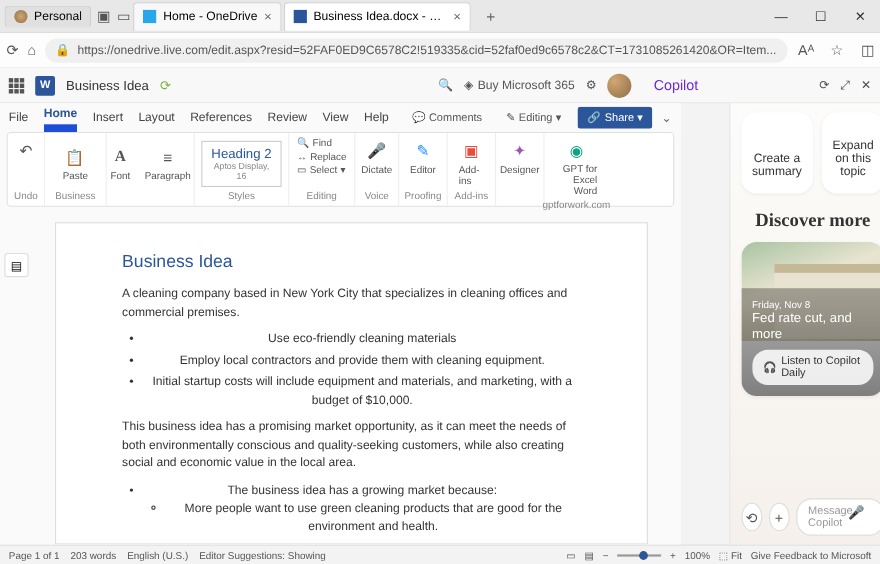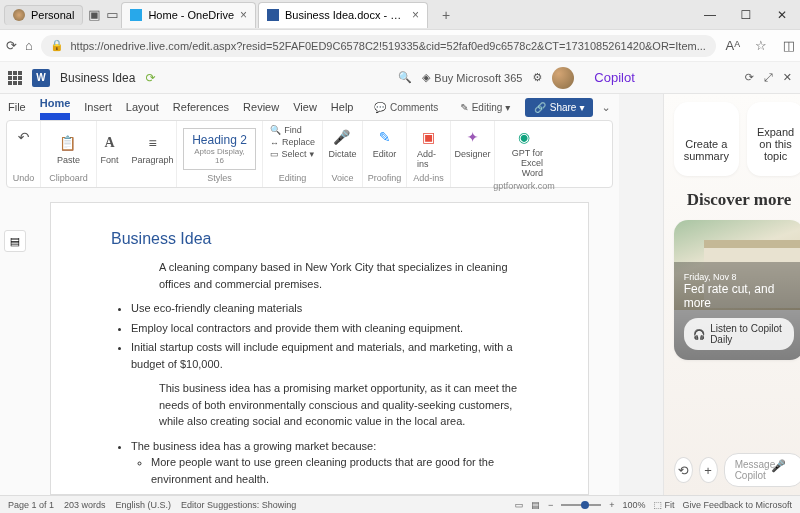--- a/index.html
+++ b/index.html
@@ -63,23 +63,23 @@
 .editing-list div { display: flex; align-items: center; gap: 3px; }
 
 
 .side-toolbar { position: absolute; left: 4px; top: 230px; width: 22px; height: 22px; background: #fff; border: 1px solid #ddd; border-radius: 3px; display: flex; align-items: center; justify-content: center; font-size: 11px; }
 
 
 .doc-container { flex: 1; overflow: hidden; padding: 10px 30px 0 50px; }
 .doc-page { background: #fff; border: 1px solid #ddd; padding: 24px 60px; height: 100%; overflow: hidden; font-size: 11px; color: #333; line-height: 1.5; }
 .doc-h1 { color: #2b579a; font-size: 16px; font-weight: 400; margin-bottom: 8px; }
 .doc-h2 { color: #2b579a; font-size: 13px; font-weight: 400; margin: 12px 0 6px; }
-.doc-p { margin-bottom: 8px; margin-left: 48px; }
+.doc-p { margin-bottom: 8px; }
 .doc-ul { margin-left: 20px; margin-bottom: 8px; }
-.doc-ul li { margin-bottom: 3px; }
+.doc-ul li { margin-bottom: 3px; text-align: center; }
 .doc-ol-nested { list-style-type: circle; margin-left: 20px; }
 
 
 .statusbar { height: 18px; background: #f3f3f3; border-top: 1px solid #ddd; display: flex; align-items: center; padding: 0 8px; font-size: 9px; color: #555; gap: 10px; }
 .statusbar .right { margin-left: auto; display: flex; gap: 8px; align-items: center; }
 .zoom-slider { width: 40px; height: 2px; background: #999; position: relative; }
 .zoom-slider::after { content: ''; position: absolute; left: 50%; top: -3px; width: 8px; height: 8px; background: #2b579a; border-radius: 50%; }
 .cp-heading { font-size: 17px; font-weight: 600; text-align: center; margin: 12px 0 10px; color: #333; font-family: Georgia, serif; }
 .cp-cards { display: flex; gap: 8px; margin-bottom: 14px; }
 .cp-card { flex: 1; background: #fff; border-radius: 14px; padding: 24px 10px 14px 10px; text-align: center; font-size: 11px; color: #333; box-shadow: 0 1px 3px rgba(0,0,0,0.05); display:flex; align-items:flex-end; justify-content:center; min-height:70px; }
@@ -208,21 +208,21 @@
           </div>
         <span class="ribbon-group-title">Undo</span>
       </div>
       <div class="ribbon-group" style="width:56px">
         <div class="ribbon-group-content">
           <div class="rbtn">
               <span class="rbtn-icon">📋</span>
               <span>Paste</span>
             </div>
         </div>
-        <span class="ribbon-group-title">Clipboard</span>
+        <span class="ribbon-group-title">Business</span>
       </div>
       <div class="ribbon-group" style="width:80px">
         <div class="ribbon-group-content">
           <div class="rbtn">
               <span class="rbtn-icon" style="font-family:serif;font-weight:bold">A</span>
               <span>Font</span>
             </div>
           <div class="rbtn">
               <span class="rbtn-icon">≡</span>
               <span>Paragraph</span>

